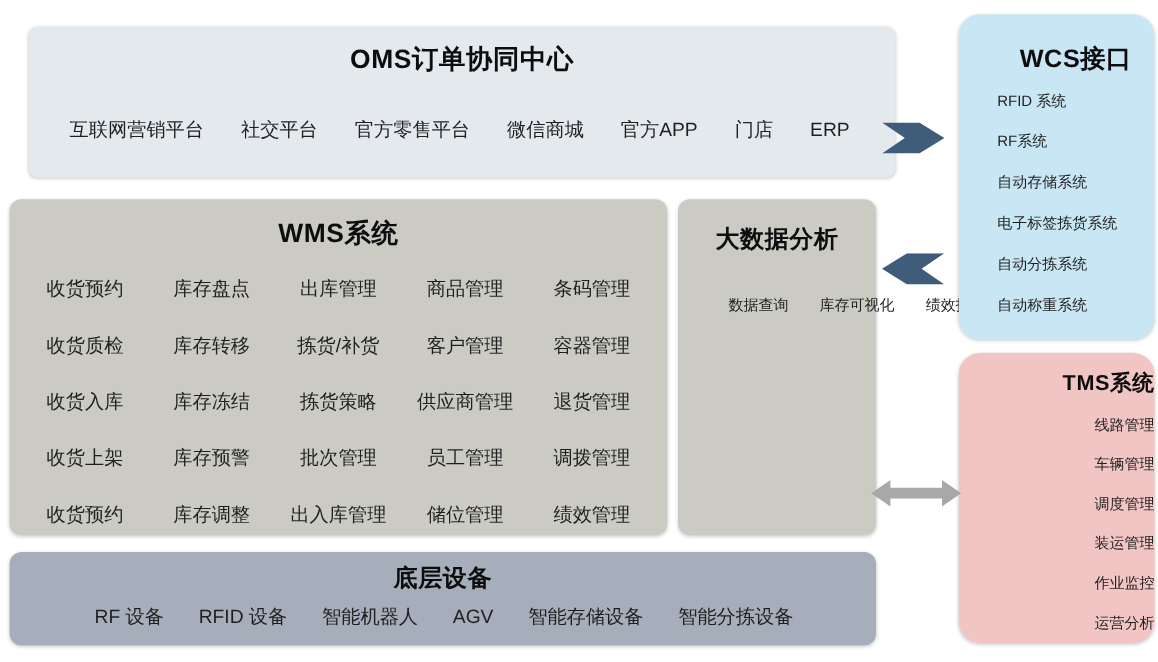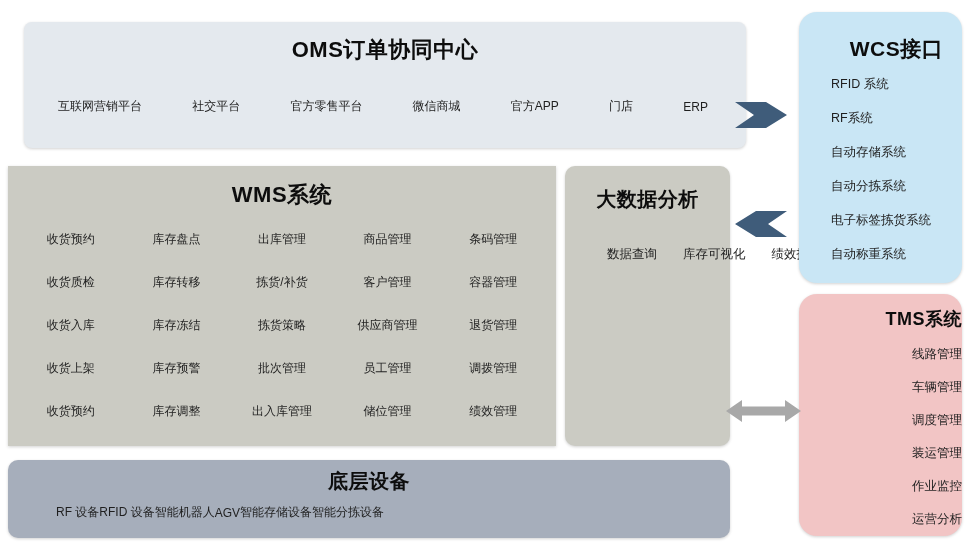--- a/index.html
+++ b/index.html
@@ -27,39 +27,39 @@
     box-shadow:0 1px 3px rgba(0,0,0,0.18);
   }
   .box h2{
     text-align:center;
     font-weight:700;
     color:var(--title_color);
     letter-spacing:0.5px;
   }
   .item{
     color:var(--item_color);
-    font-size:12px;
+    font-size:16px;
     white-space:nowrap;
   }
   
   .oms{
     left:24px;top:22px;width:722px;height:126px;
     background:var(--oms_bg);
     border-radius:8px;
   }
   .oms h2{font-size:22px;margin-top:13px;}
   .oms .row{
     display:flex;justify-content:space-between;align-items:center;
     margin-top:33px;padding:0 38px 0 34px;
   }
   
   .wms{
     left:8px;top:166px;width:548px;height:280px;
     background:var(--panel_bg);
-    border-radius:0;
+    border-radius:10px;
   }
   .wms h2{font-size:22px;margin-top:14px;}
   .wms .grid{
     display:grid;
     grid-template-columns:repeat(5,1fr);
     row-gap:26px;
     padding:21px 10px 0 10px;
     text-align:center;
   }
   
@@ -76,22 +76,22 @@
   }
   .bigdata .item{font-size:12.5px;}
   
   .devices{
     left:8px;top:460px;width:722px;height:78px;
     background:var(--devices_bg);
     border-radius:10px;
   }
   .devices h2{font-size:20px;margin-top:8px;font-family:Liberation Serif, serif;}
   .devices .row{
-    display:flex;justify-content:flex-start;align-items:center;
-    margin-top:9px;padding:0 46px 0 48px;
+    display:flex;justify-content:center;align-items:center;
+    margin-top:9px;padding:0 46px 0 48px;gap:29px;
   }
   
   .wcs{
     left:799px;top:12px;width:163px;height:271px;
     background:var(--wcs_bg);
     border-radius:18px;
   }
   .wcs h2{font-size:21px;margin-top:23px;padding-left:32px;}
   .wcs ul{
     list-style:none;
@@ -190,22 +190,22 @@
       <span class="item">智能分拣设备</span>
     </div>
   </section>
 
   <aside class="box wcs">
     <h2>WCS接口</h2>
     <ul>
       <li class="item">RFID 系统</li>
       <li class="item">RF系统</li>
       <li class="item">自动存储系统</li>
+      <li class="item">电子标签拣货系统</li>
       <li class="item">自动分拣系统</li>
-      <li class="item">电子标签拣货系统</li>
       <li class="item">自动称重系统</li>
     </ul>
   </aside>
 
   <aside class="box tms">
     <h2>TMS系统</h2>
     <ul>
       <li class="item">线路管理</li>
       <li class="item">车辆管理</li>
       <li class="item">调度管理</li>

